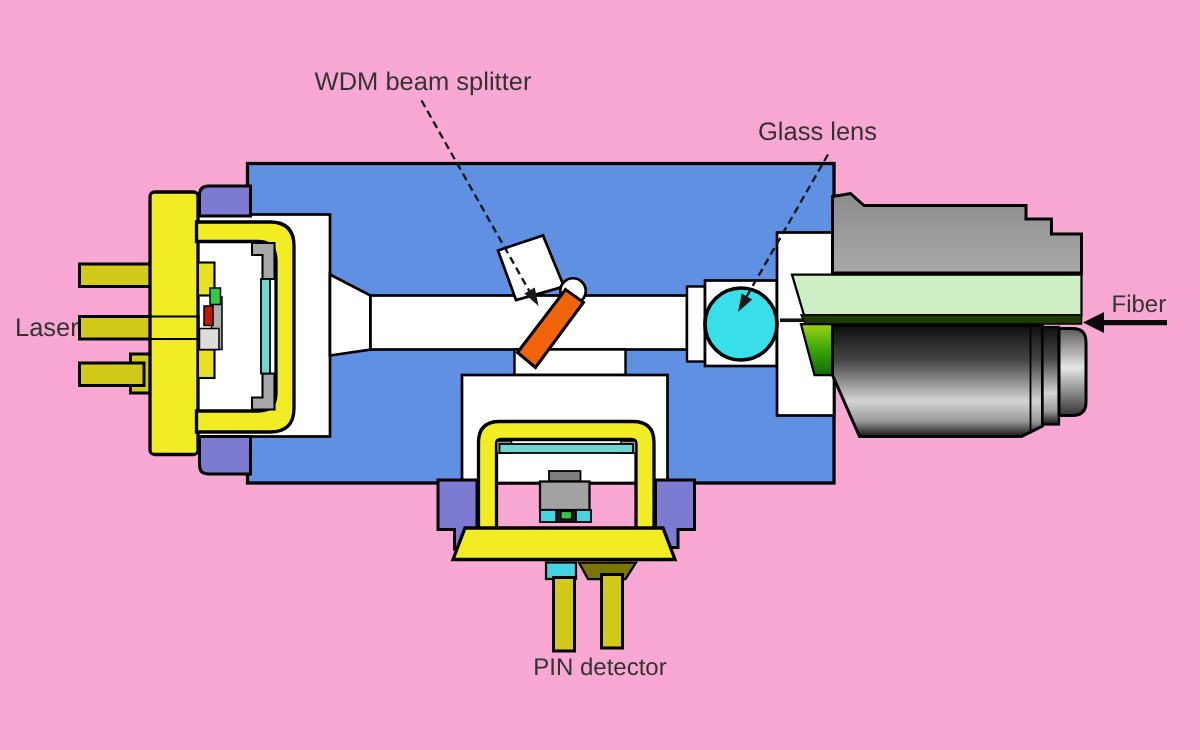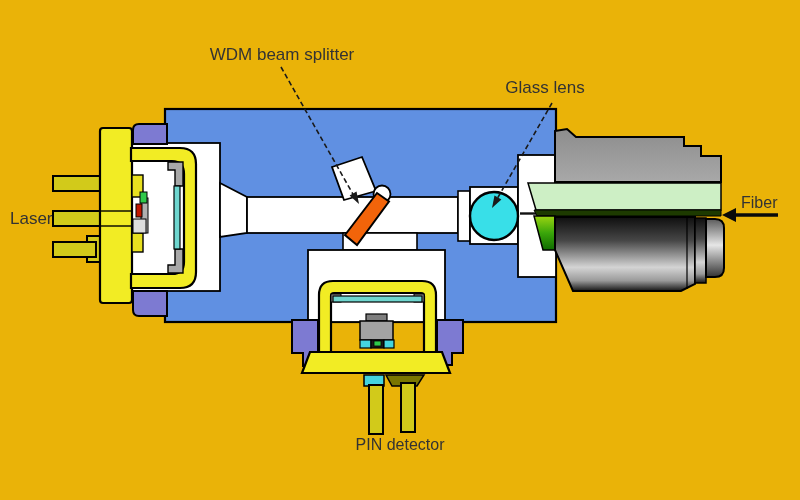--- a/index.html
+++ b/index.html
@@ -1,16 +1,16 @@
 <!DOCTYPE html>
 <html><head>
 <meta charset="utf-8">
 <style>
   html,body{margin:0;padding:0;background:#ffffff;}
-  .stage{position:relative;width:800px;height:500px;background:#eab308;overflow:hidden;}
+  .stage{position:relative;width:800px;height:500px;background:#f9a8d4;overflow:hidden;}
   svg{display:block;}
   text{font-family:"Liberation Sans","DejaVu Sans",sans-serif;}
   .lbl{font-size:17px;}
   .lbl-sm{font-size:16px;}
 </style>
 </head>
 <body>
 
 <div class="stage">
 <svg width="800" height="500" viewBox="0 0 800 500">

